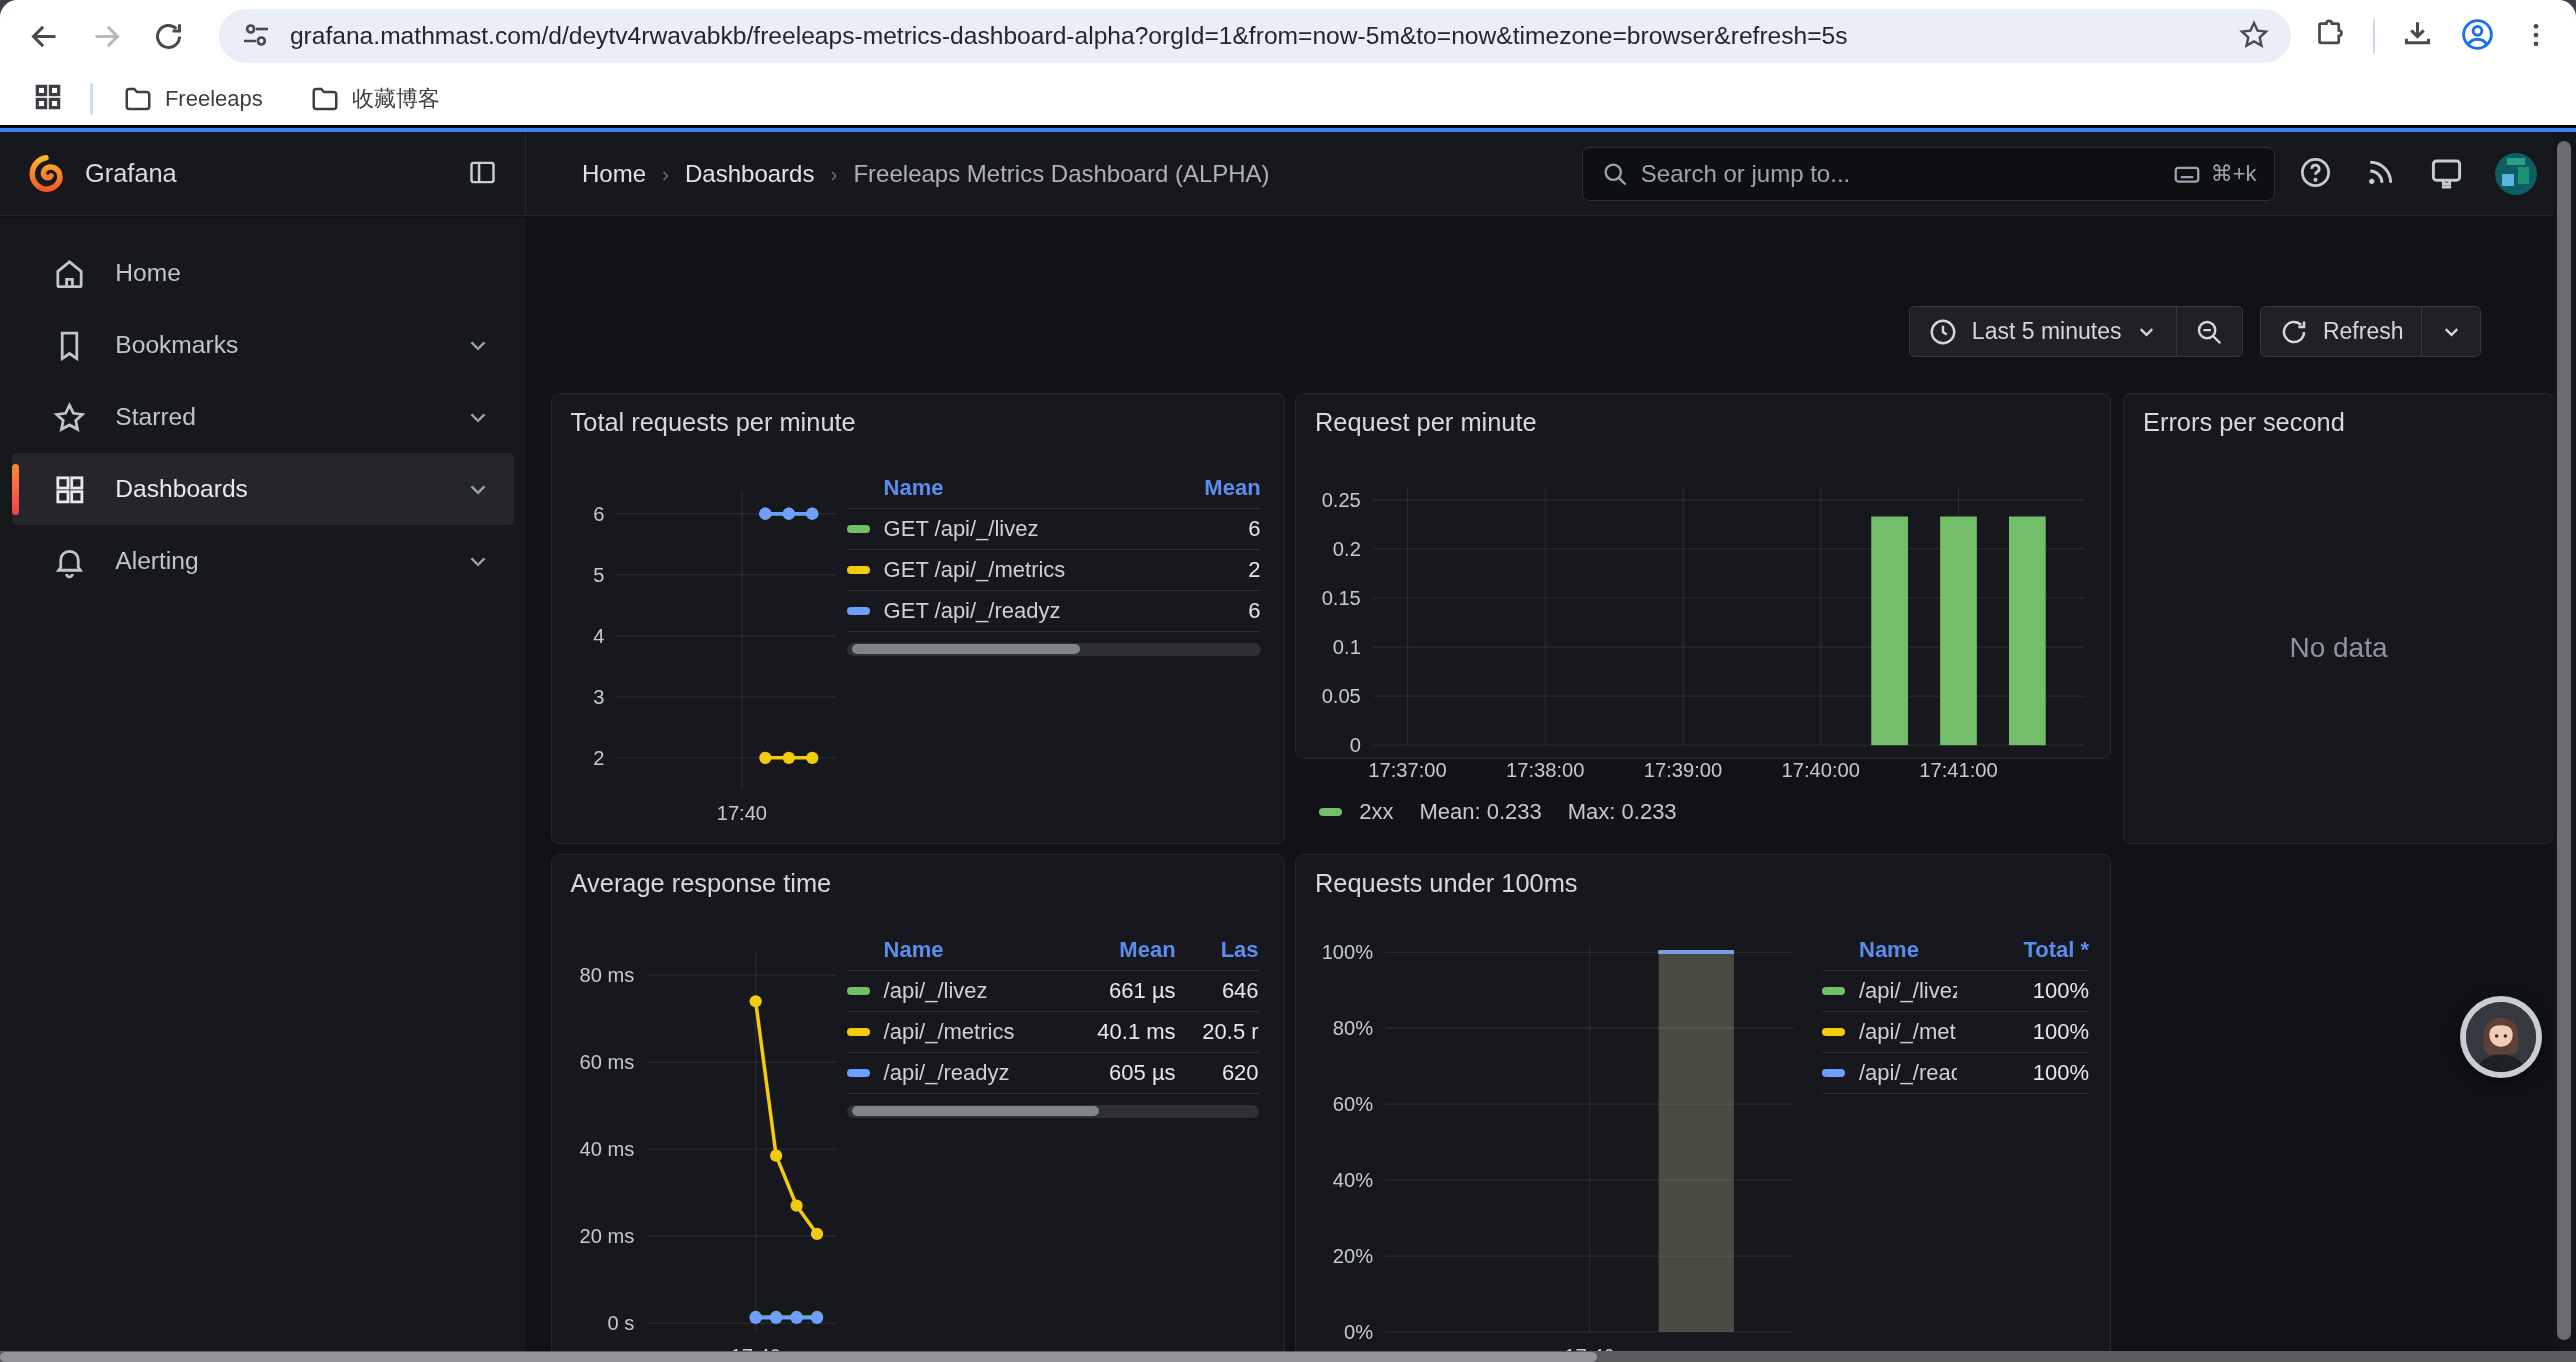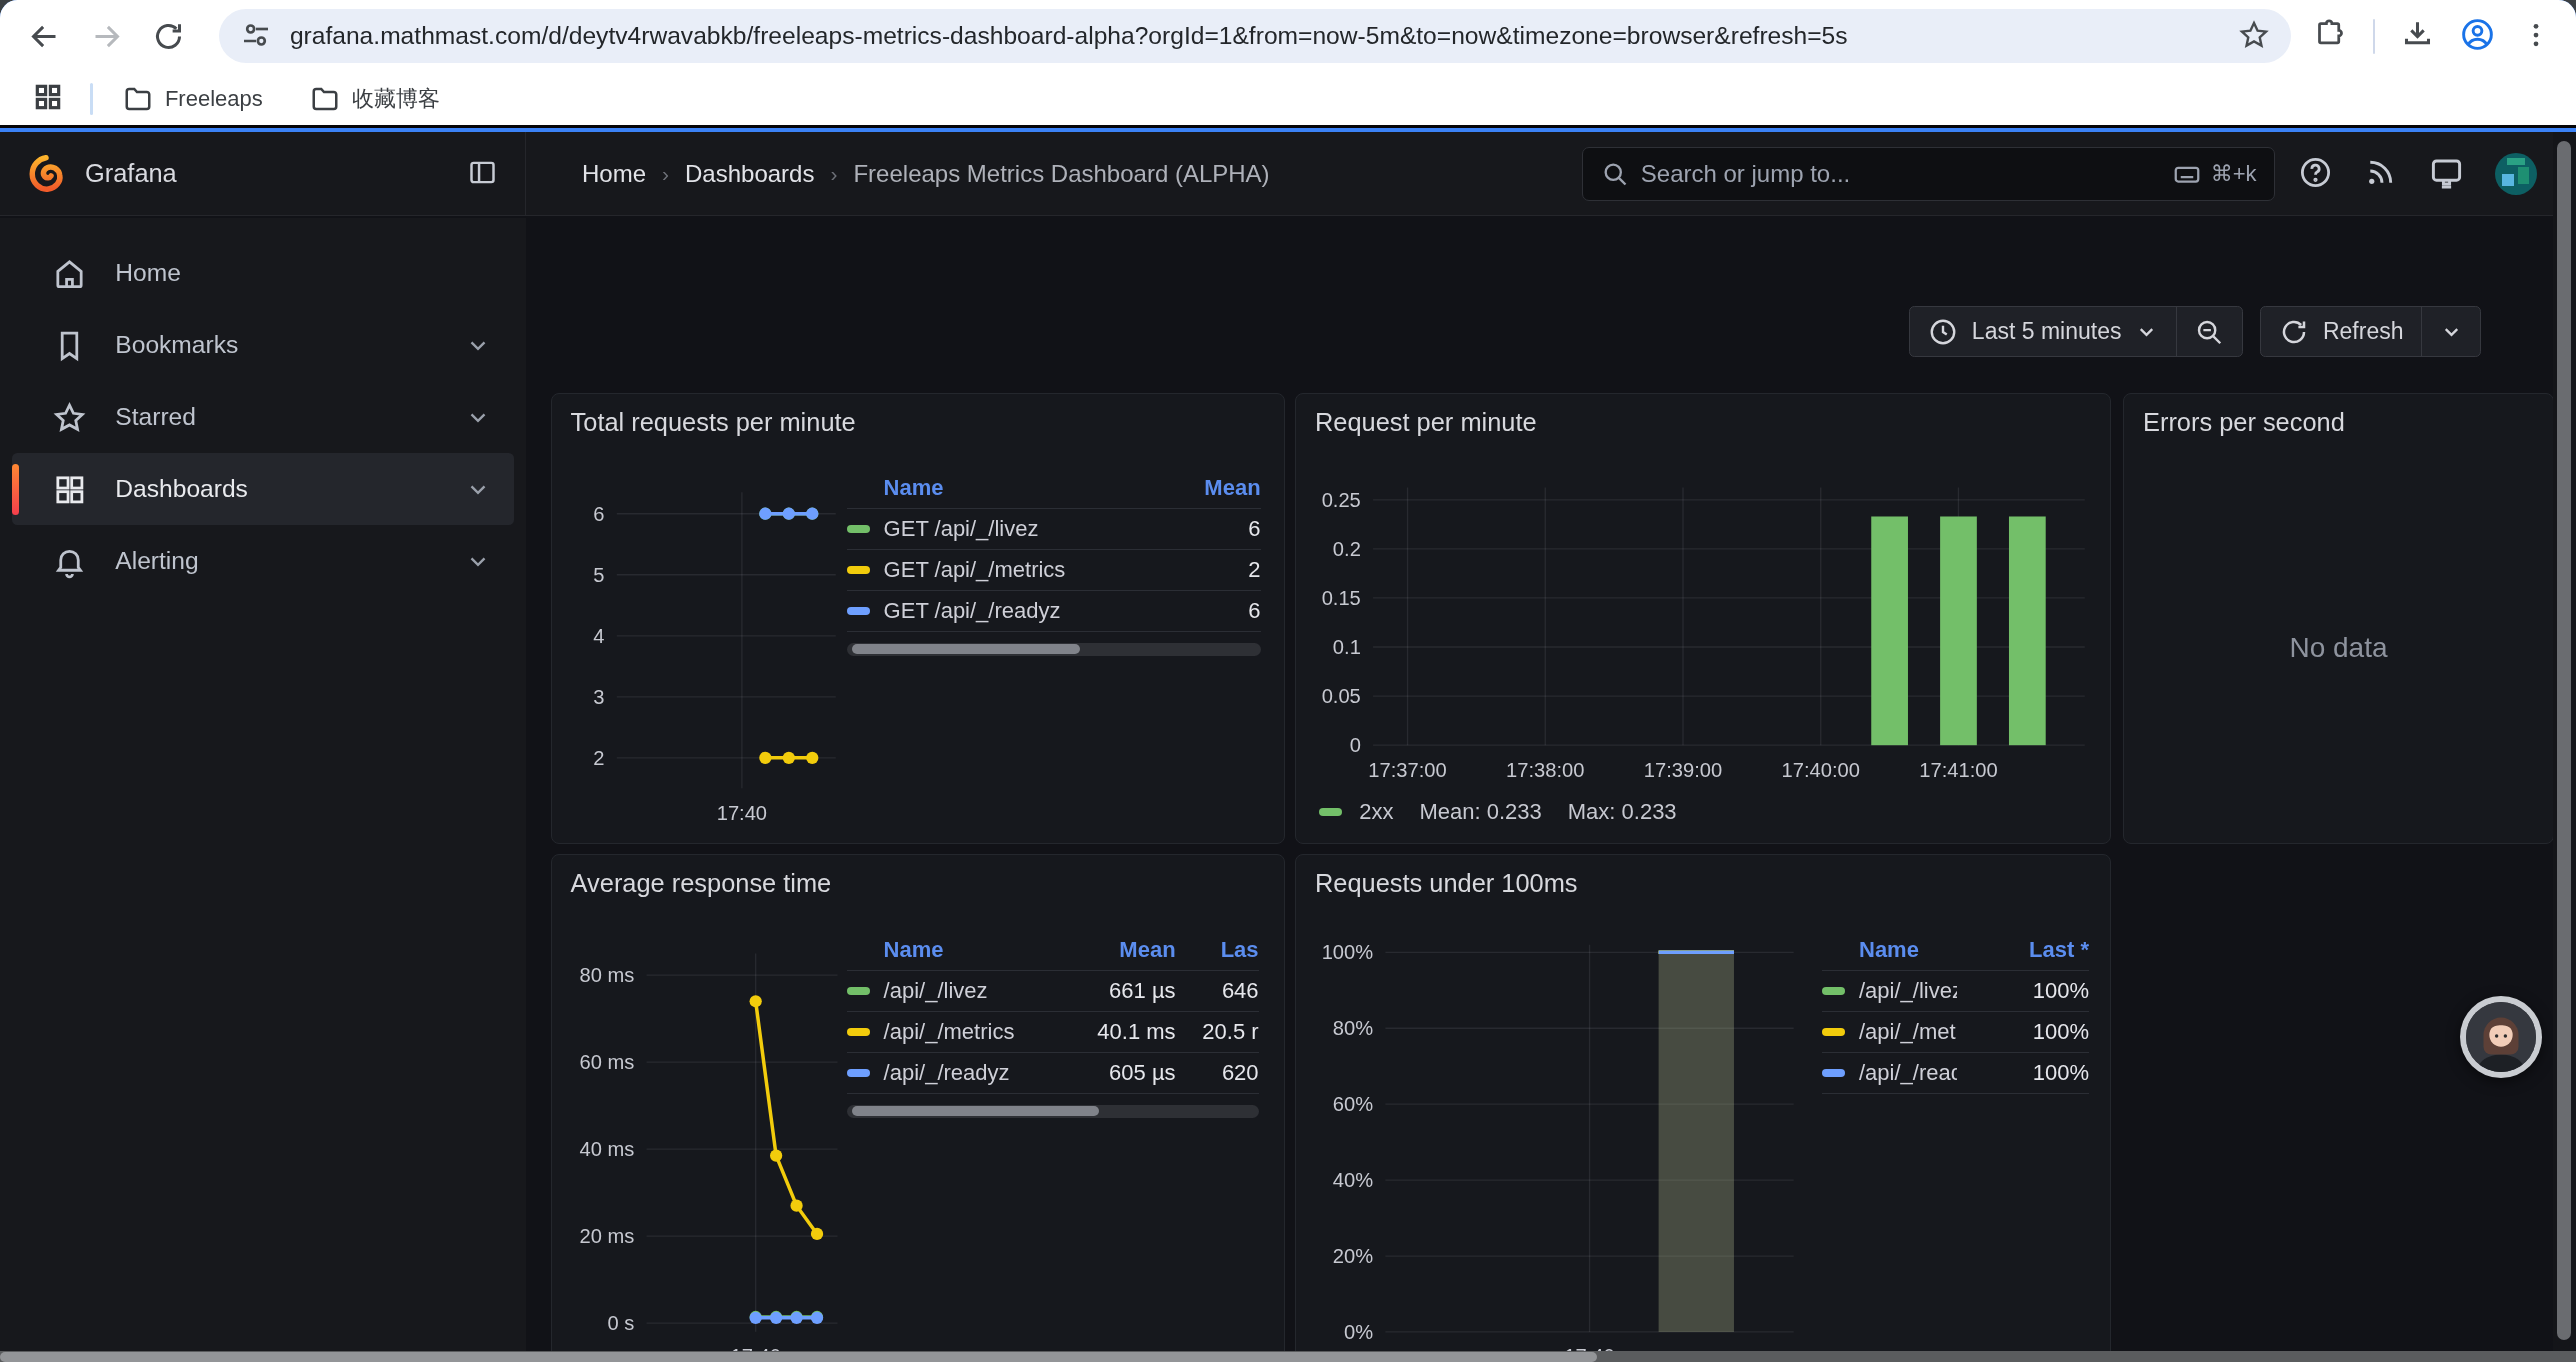--- a/index.html
+++ b/index.html
@@ -399,21 +399,21 @@
                   <span>GET /api/_/readyz</span>
                 </div>
                 <div class="lg-val" style="width: 96px;">6</div>
               </div>
               <div class="lg-scroll">
                 <div class="lg-thumb" style="width: 55%;"></div>
               </div>
             </div>
         </div>
 
-        <div class="panel" style="left:769px; top:112px; width:816px; height:451px;padding-left:12px;">
+        <div class="panel" style="left:769px; top:112px; width:816px; height:366px;padding-left:12px;">
           <div class="panel-title">Request per minute</div>
           <svg class="chart" style="left:14px; top:74px;" width="787" height="323" viewBox="0 0 898 368">
               <line x1="72" x2="884" y1="316" y2="316" stroke="rgba(204,204,220,0.10)" stroke-width="1.5"></line>
               <text x="58" y="324" text-anchor="end" fill="#c7c9d1" font-size="23">0</text>
               <line x1="72" x2="884" y1="260" y2="260" stroke="rgba(204,204,220,0.10)" stroke-width="1.5"></line>
               <text x="58" y="268" text-anchor="end" fill="#c7c9d1" font-size="23">0.05</text>
               <line x1="72" x2="884" y1="204" y2="204" stroke="rgba(204,204,220,0.10)" stroke-width="1.5"></line>
               <text x="58" y="212" text-anchor="end" fill="#c7c9d1" font-size="23">0.1</text>
               <line x1="72" x2="884" y1="148" y2="148" stroke="rgba(204,204,220,0.10)" stroke-width="1.5"></line>
               <text x="58" y="156" text-anchor="end" fill="#c7c9d1" font-size="23">0.15</text>
@@ -537,21 +537,21 @@
               <polygon points="397.86153846153843,452 397.86153846153843,18.666666666666686 483.89230769230767,18.666666666666686 483.89230769230767,452" fill="rgba(185,195,150,0.30)"></polygon>
               <polyline points="397.86153846153843,18.666666666666686 483.89230769230767,18.666666666666686" fill="none" stroke="#73BF69" stroke-width="4"></polyline>
               <polyline points="397.86153846153843,18.666666666666686 483.89230769230767,18.666666666666686" fill="none" stroke="#F2CC0C" stroke-width="4"></polyline>
               <polyline points="397.86153846153843,18.666666666666686 483.89230769230767,18.666666666666686" fill="none" stroke="#6E9FFF" stroke-width="4"></polyline>
             </svg>
           <div class="lgtable" style="left:526px; top:75px; width:267px;">
               <div class="lg-row lg-head">
                 <div class="lg-c0">
                   <span>Name</span>
                 </div>
-                <div class="lg-val" style="width: 132px;">Last *</div>
+                <div class="lg-val" style="width: 132px;">Total *</div>
               </div>
               <div class="lg-row">
                 <div class="lg-c0">
                   <span class="swatch" style="background: rgb(115, 191, 105);"></span>
                   <span>/api/_/livez</span>
                 </div>
                 <div class="lg-val" style="width: 132px;">100%</div>
               </div>
               <div class="lg-row">
                 <div class="lg-c0">

